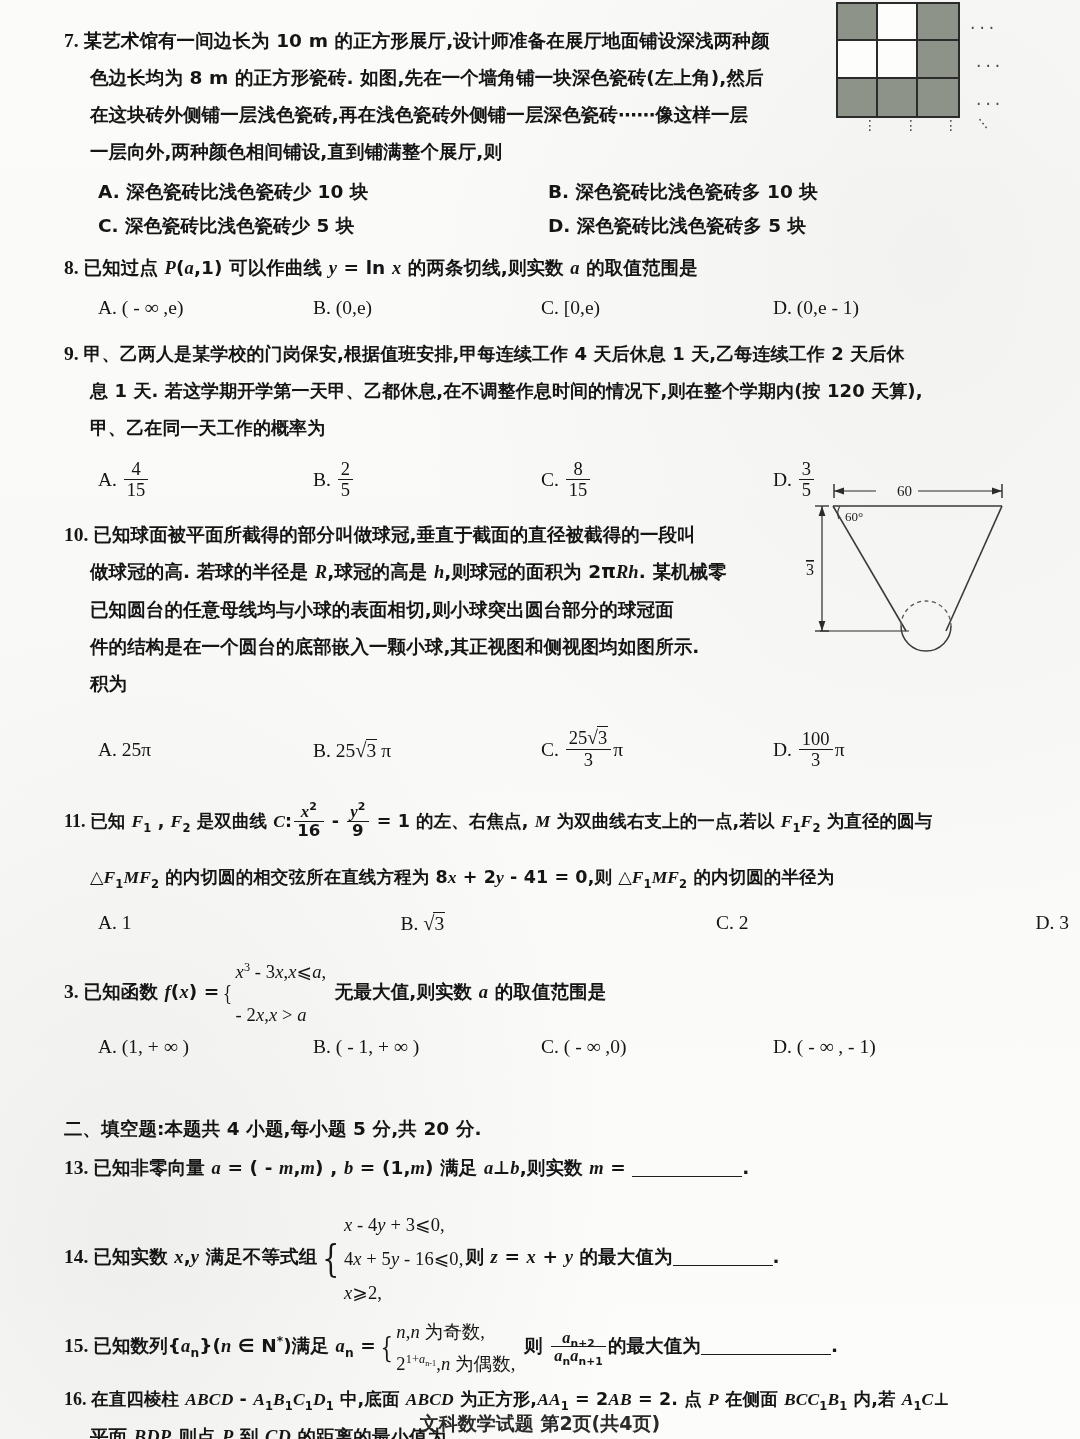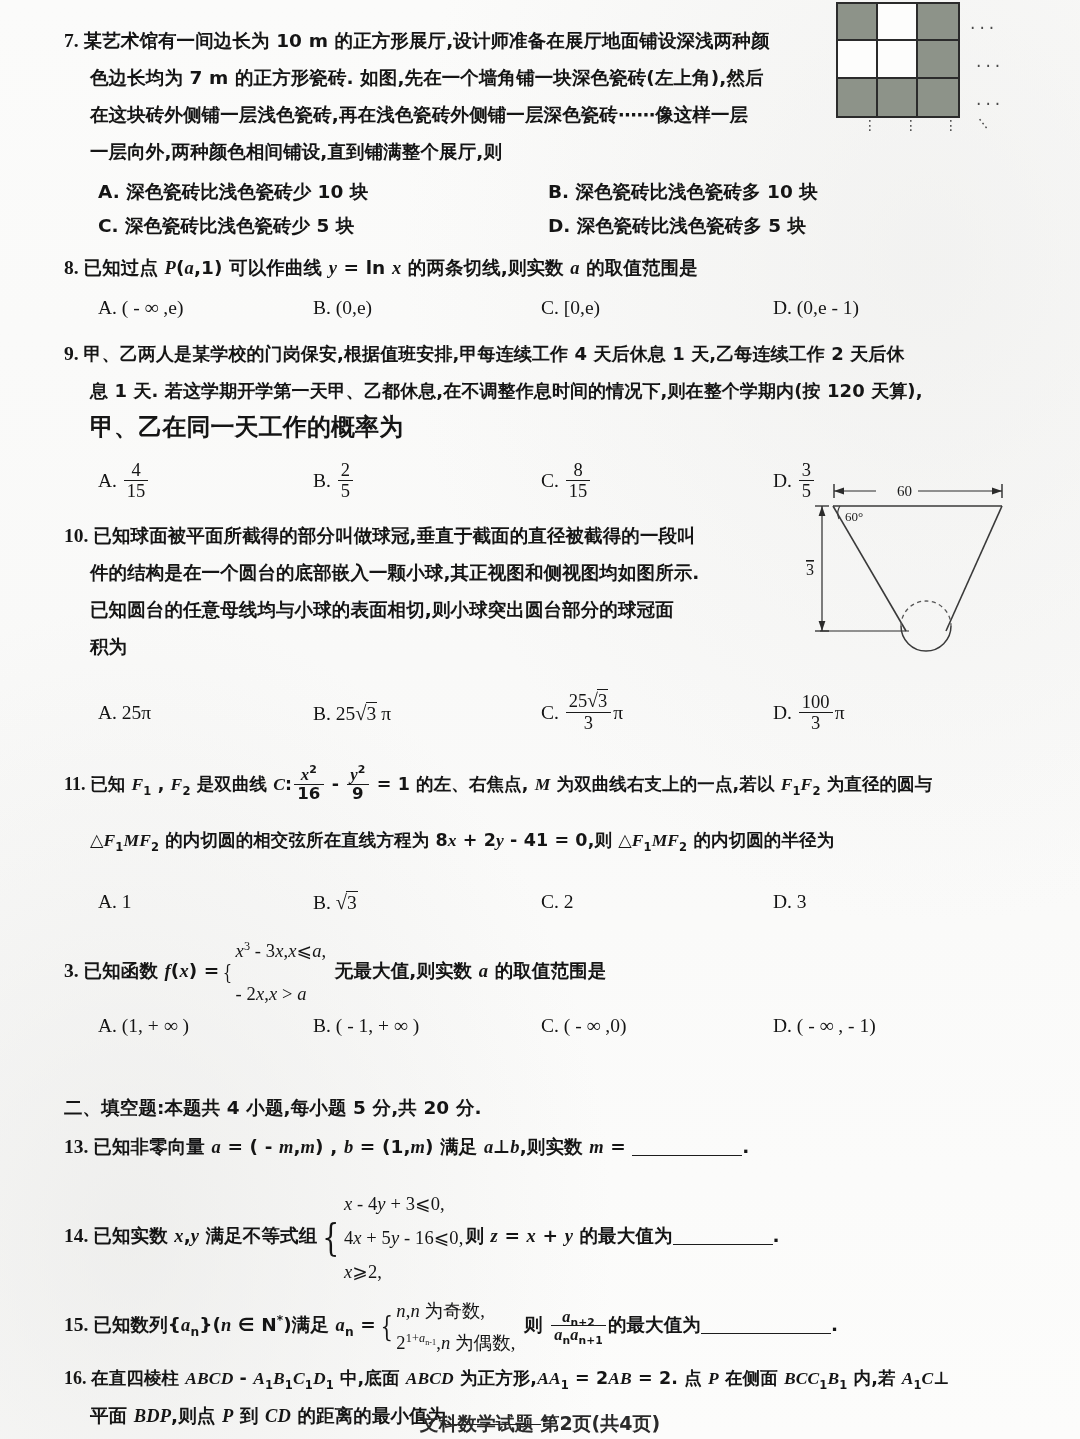--- a/index.html
+++ b/index.html
@@ -177,21 +177,21 @@
   .footer > span { display: inline-block; margin-top: -4px; }
 </style>
 </head>
 <body>
 
 <div class="page">
 <div class="content">
 
   <div class="q" style="padding-top:6px;">
     <span class="qline"><span class="num">7.</span>&nbsp;<span class="cn">某艺术馆有一间边长为 10 m 的正方形展厅,设计师准备在展厅地面铺设深浅两种颜</span></span>
-    <span class="qline indent"><span class="cn">色边长均为 7 m 的正方形瓷砖. 如图,先在一个墙角铺一块深色瓷砖(左上角),然后</span></span>
+    <span class="qline indent"><span class="cn">色边长均为 8 m 的正方形瓷砖. 如图,先在一个墙角铺一块深色瓷砖(左上角),然后</span></span>
     <span class="qline indent"><span class="cn">在这块砖外侧铺一层浅色瓷砖,再在浅色瓷砖外侧铺一层深色瓷砖⋯⋯像这样一层</span></span>
     <span class="qline indent"><span class="cn">一层向外,两种颜色相间铺设,直到铺满整个展厅,则</span></span>
 
     <div class="opts two" style="margin-top:5px;">
       <span class="opt cn">A. 深色瓷砖比浅色瓷砖少 10 块</span>
       <span class="opt cn">B. 深色瓷砖比浅色瓷砖多 10 块</span>
     </div>
     <div class="opts two">
       <span class="opt cn">C. 深色瓷砖比浅色瓷砖少 5 块</span>
       <span class="opt cn">D. 深色瓷砖比浅色瓷砖多 5 块</span>
@@ -206,21 +206,21 @@
       <span class="opt">A. ( - ∞ ,e)</span>
       <span class="opt">B. (0,e)</span>
       <span class="opt">C. [0,e)</span>
       <span class="opt">D. (0,e - 1)</span>
     </div>
   </div>
 
   <div class="q" style="margin-top:10px;">
     <span class="qline"><span class="num">9.</span>&nbsp;<span class="cn" style="font-size:18px;">甲、乙两人是某学校的门岗保安,根据值班安排,甲每连续工作 4 天后休息 1 天,乙每连续工作 2 天后休</span></span>
     <span class="qline indent"><span class="cn" style="font-size:18px;">息 1 天. 若这学期开学第一天甲、乙都休息,在不调整作息时间的情况下,则在整个学期内(按 120 天算),</span></span>
-    <span class="qline indent"><span class="cn" style="font-size:24px;">甲、乙在同一天工作的概率为</span></span>
+    <span class="qline indent"><span class="cn" style="font-size:18px;">甲、乙在同一天工作的概率为</span></span>
 
     <div class="opts four" style="margin-top:12px; line-height:44px;">
       <span class="opt">
         <span>A.</span>
         <span class="frac"><span class="n">4</span><span class="d">15</span></span>
       </span>
       <span class="opt">
         <span>B.</span>
         <span class="frac"><span class="n">2</span><span class="d">5</span></span>
       </span>
@@ -230,42 +230,43 @@
       </span>
       <span class="opt">
         <span>D.</span>
         <span class="frac"><span class="n">3</span><span class="d">5</span></span>
       </span>
     </div>
   </div>
 
   <div class="q" style="margin-top:14px;">
     <span class="qline"><span class="num">10.</span>&nbsp;<span class="cn">已知球面被平面所截得的部分叫做球冠,垂直于截面的直径被截得的一段叫</span></span>
+    <span class="qline indent"><span class="cn">做球冠的高. 若球的半径是 <span class="it">R</span>,球冠的高是 <span class="it">h</span>,则球冠的面积为 2π<span class="it">Rh</span>. 某机械零</span></span>
+    <span class="qline indent"><span class="cn">已知圆台的任意母线均与小球的表面相切,则小球突出圆台部分的球冠面</span></span>
     <span class="qline indent"><span class="cn">件的结构是在一个圆台的底部嵌入一颗小球,其正视图和侧视图均如图所示.</span></span>
-    <span class="qline indent"><span class="cn">已知圆台的任意母线均与小球的表面相切,则小球突出圆台部分的球冠面</span></span>
     <span class="qline indent"><span class="cn">积为</span></span>
 
     <div class="opts four" style="margin-top:26px; line-height:44px;">
       <span class="opt">A. 25π</span>
       <span class="opt">B. 25<span class="sqrt"><span class="r">√</span><span class="v">3</span></span> π</span>
       <span class="opt">C.
         <span class="frac"><span class="n">25<span class="sqrt"><span class="r">√</span><span class="v">3</span></span></span><span class="d">3</span></span>π</span>
       <span class="opt">D.
         <span class="frac"><span class="n">100</span><span class="d">3</span></span>π</span>
     </div>
   </div>
 
   <div class="q" style="margin-top:30px;">
     <span class="qline" style="font-size:18px;">
       <span class="num">11.</span>&nbsp;<span class="cn" style="font-size:17.5px;">已知 <span class="it">F</span><sub>1</sub> , <span class="it">F</span><sub>2</sub> 是双曲线 <span class="it">C</span>:<span class="frac"><span class="n"><span class="it">x</span><sup>2</sup></span><span class="d">16</span></span> - <span class="frac"><span class="n"><span class="it">y</span><sup>2</sup></span><span class="d">9</span></span> = 1 的左、右焦点, <span class="it">M</span> 为双曲线右支上的一点,若以 <span class="it">F</span><sub>1</sub><span class="it">F</span><sub>2</sub> 为直径的圆与</span>
     </span>
     <span class="qline indent" style="margin-top:18px; display:block;">
       <span class="cn" style="font-size:17.5px;">△<span class="it">F</span><sub>1</sub><span class="it">MF</span><sub>2</sub> 的内切圆的相交弦所在直线方程为 8<span class="it">x</span> + 2<span class="it">y</span> - 41 = 0,则 △<span class="it">F</span><sub>1</sub><span class="it">MF</span><sub>2</sub> 的内切圆的半径为</span>
     </span>
-    <div class="opts four" style="margin-top:26px;">
+    <div class="opts four" style="margin-top:10px;justify-content:space-between;">
       <span class="opt">A. 1</span>
       <span class="opt">B. <span class="sqrt"><span class="r">√</span><span class="v">3</span></span></span>
       <span class="opt">C. 2</span>
       <span class="opt">D. 3</span>
     </div>
   </div>
 
   <div class="q" style="margin-top:16px;">
     <span class="qline" style="line-height:70px;">
       <span class="num">3.</span>&nbsp;<span class="cn">已知函数 <span class="it">f</span>(<span class="it">x</span>) =</span><span class="piece">

